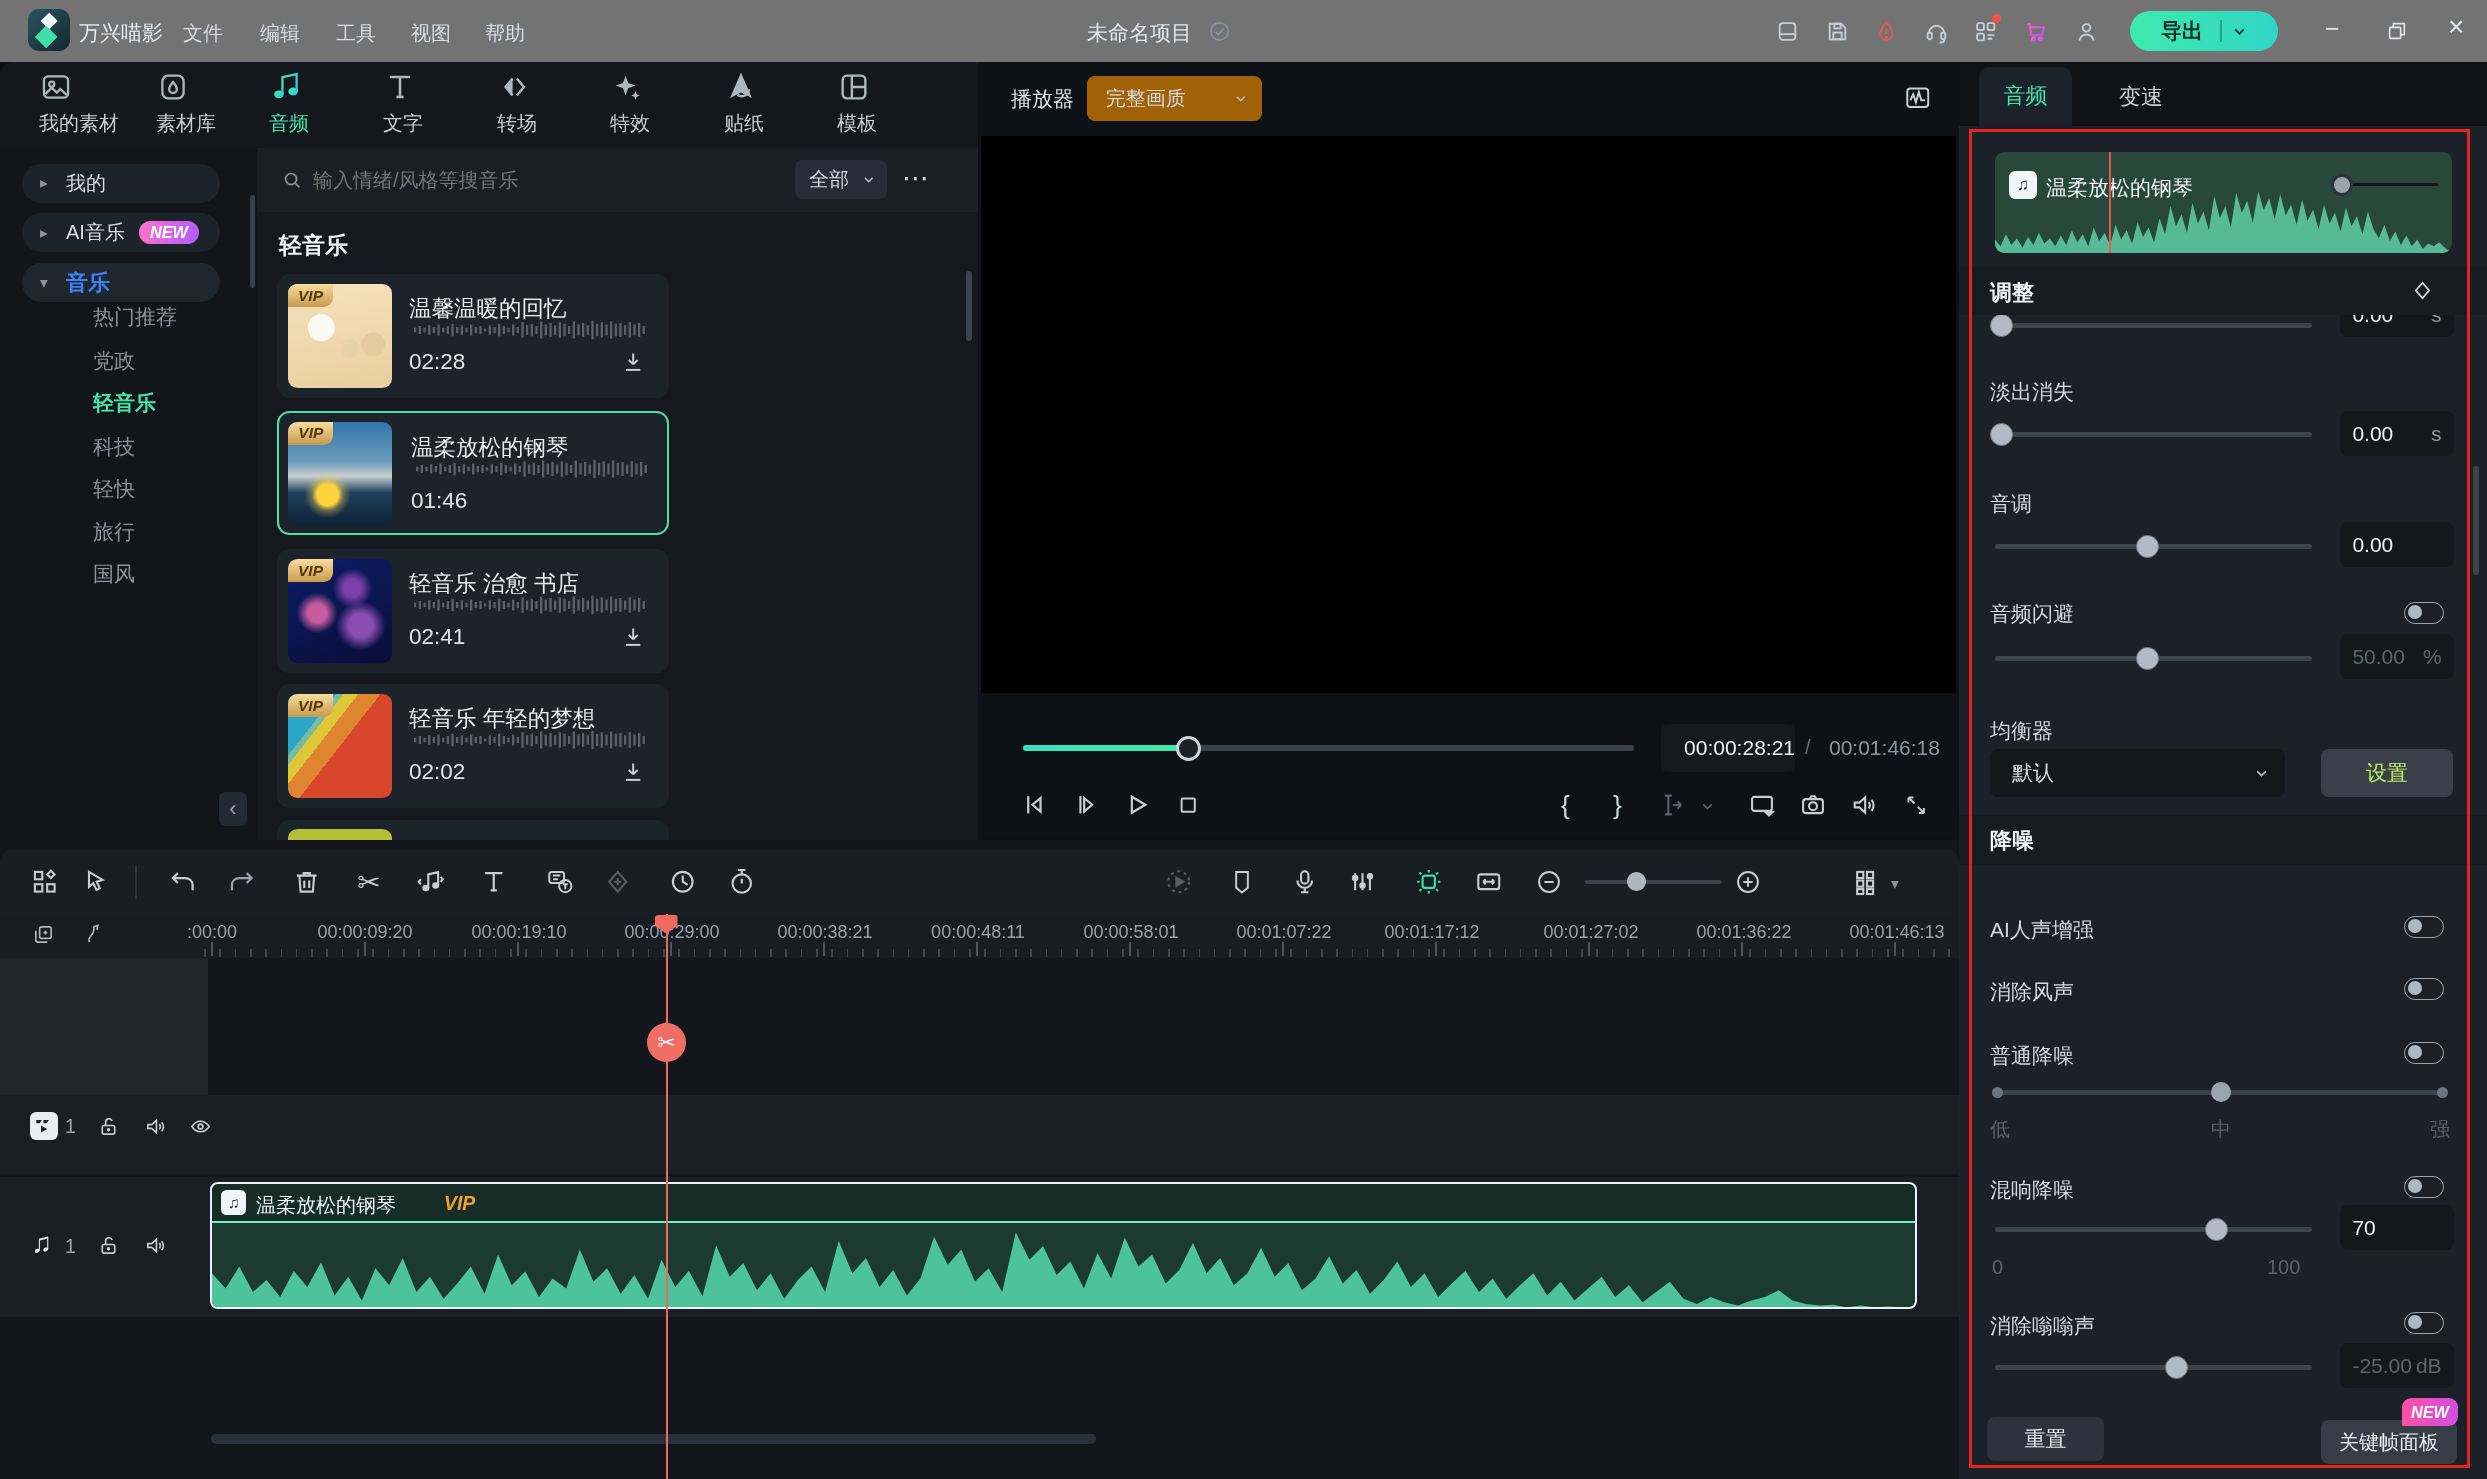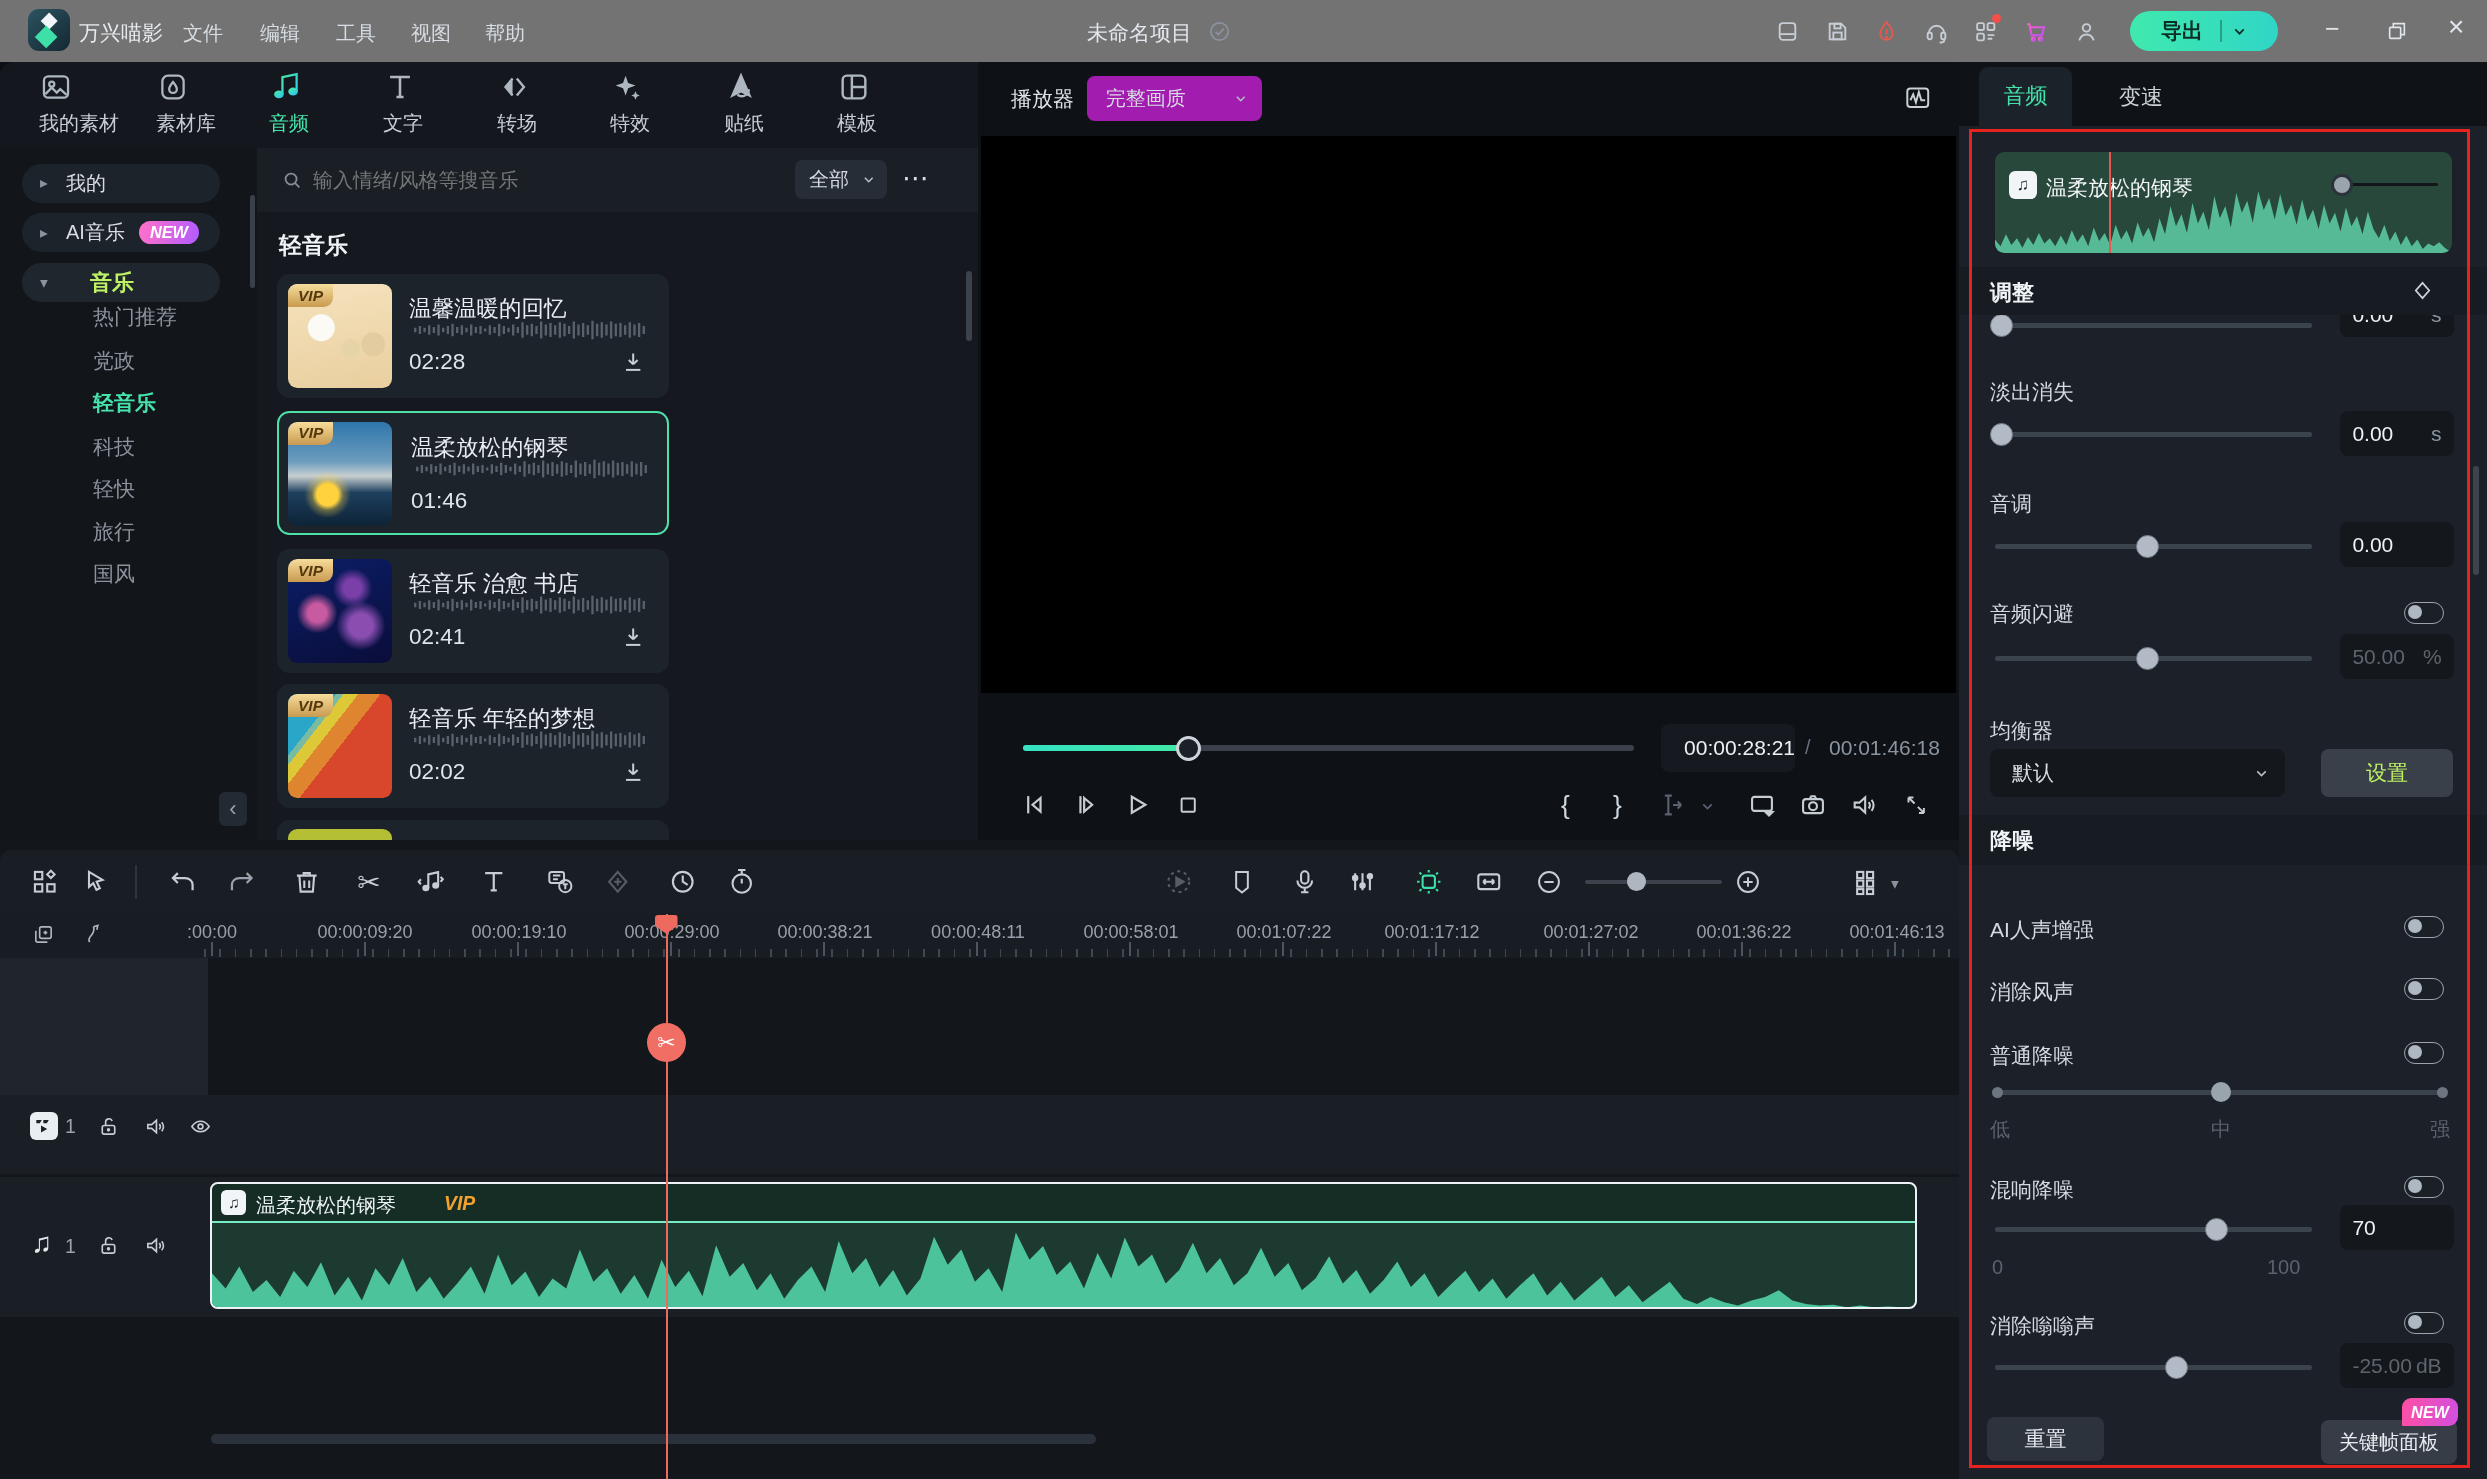--- a/index.html
+++ b/index.html
@@ -30,21 +30,21 @@
   .mitem.selected { border:2.3px solid #4ee0a9; }
   .thumb { position:absolute; left:11px; top:10px; width:104px; height:104px; border-radius:9.3px; overflow:hidden; }
   .vip { position:absolute; left:0; top:0; width:45px; height:23px; border-radius:7.8px 0 9.3px 0;
          background:linear-gradient(180deg,#f7dd9b,#c89a50); color:#54390f; font-size:15.5px; font-weight:bold;
          font-style:italic; display:flex; align-items:center; justify-content:center; }
   .mtitle { position:absolute; left:132px; top:18.7px; font-size:22.5px; color:#e9eef3; white-space:nowrap; }
   .mdur { position:absolute; left:132px; top:75px; font-size:22.5px; color:#dee5eb; }
   .dashes { position:absolute; left:132px; top:45px; width:241px; height:22px; color:#59616a; }
 
   
-  .quality-pill { position:absolute; left:1087px; top:76px; width:175px; height:45px; background:#a21caf; border-radius:7.8px;
+  .quality-pill { position:absolute; left:1087px; top:76px; width:175px; height:45px; background:#a16207; border-radius:7.8px;
                   display:flex; align-items:center; justify-content:space-between; padding:0 14px 0 18.7px; font-size:20px; color:#d6dce2; }
 
   
   .ip-label { position:absolute; font-size:21px; color:#d3dae1; }
   .sec-strip { position:absolute; left:1959px; width:528px; background:#171b22; z-index:2; }
   .sec-title { position:absolute; font-size:22px; font-weight:bold; color:#f0f4f7; }
   .slider-track { position:absolute; height:4.7px; background:#3b434d; border-radius:2.3px; }
   .slider-handle { position:absolute; width:23px; height:23px; border-radius:50%; background:#b2bbc5; border:1.6px solid #717a84; }
   .valbox { position:absolute; width:114px; height:45px; background:#14181d; border-radius:7.8px; z-index:1;
             display:flex; align-items:center; justify-content:space-between; padding:0 12.4px; font-size:21px; color:#eef2f6; }
@@ -252,21 +252,21 @@
       <span class="caret">▸</span>
       <span>我的</span>
     </div>
     <div class="side-pill" style="top:65px;">
       <span class="caret">▸</span>
       <span>AI音乐</span>
       <span style="margin-left:14px;padding:1.6px 11px;border-radius:11.7px;background:linear-gradient(100deg,#ff72c8,#b25bff);color:#fff;font-size:16.3px;font-weight:bold;font-style:italic;">NEW</span>
     </div>
     <div class="side-pill" style="top:115px;background:#20262e;">
       <span class="caret">▾</span>
-      <span style="font-weight:bold;font-size:22px;color:#bef264;margin-left:24px;">音乐</span>
+      <span style="font-weight:bold;font-size:22px;color:#3b82f6;">音乐</span>
     </div>
     <span class="side-cat" style="top:155px;">热门推荐</span>
     <span class="side-cat" style="top:199px;">党政</span>
     <span class="side-cat" style="top:241px;color:#46e3ab;font-weight:bold;">轻音乐</span>
     <span class="side-cat" style="top:285px;">科技</span>
     <span class="side-cat" style="top:327px;">轻快</span>
     <span class="side-cat" style="top:370px;">旅行</span>
     <span class="side-cat" style="top:412px;">国风</span>
     <div class="abs" style="left:250px;top:47px;width:4.7px;height:93px;background:#39404a;border-radius:2.3px;"></div>
     <div class="abs" style="left:219px;top:644px;width:28px;height:34px;background:#242a33;border-radius:6.2px;display:flex;align-items:center;justify-content:center;color:#9aa3ad;font-size:22px;">‹</div>

